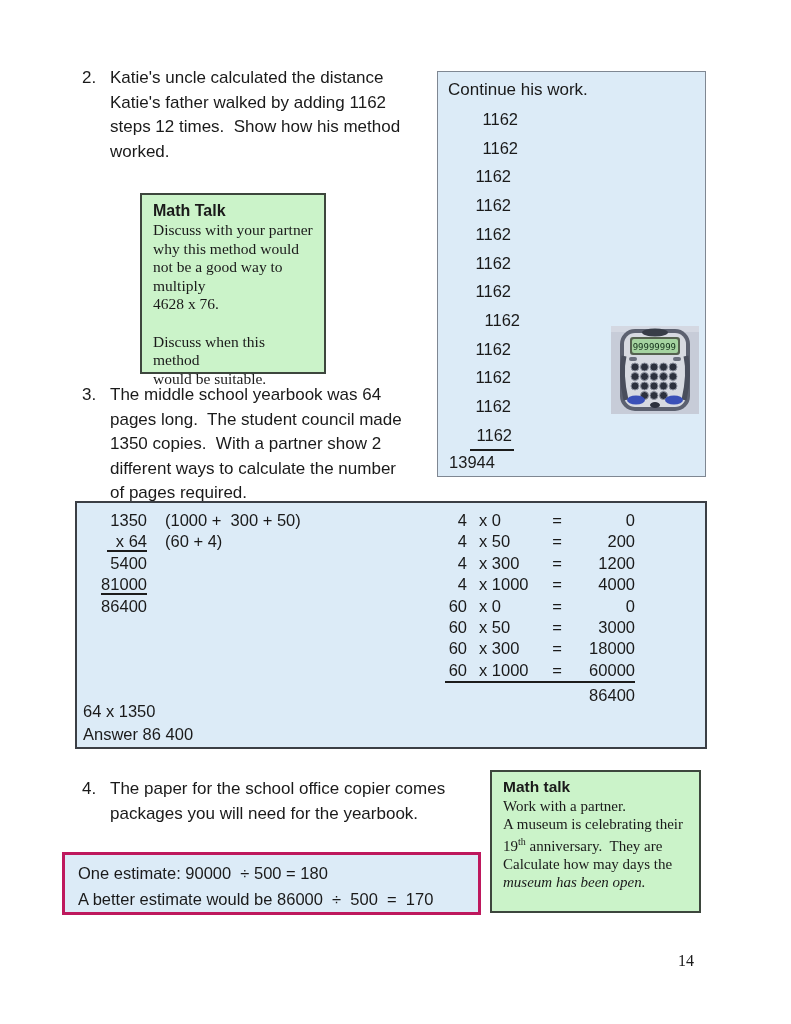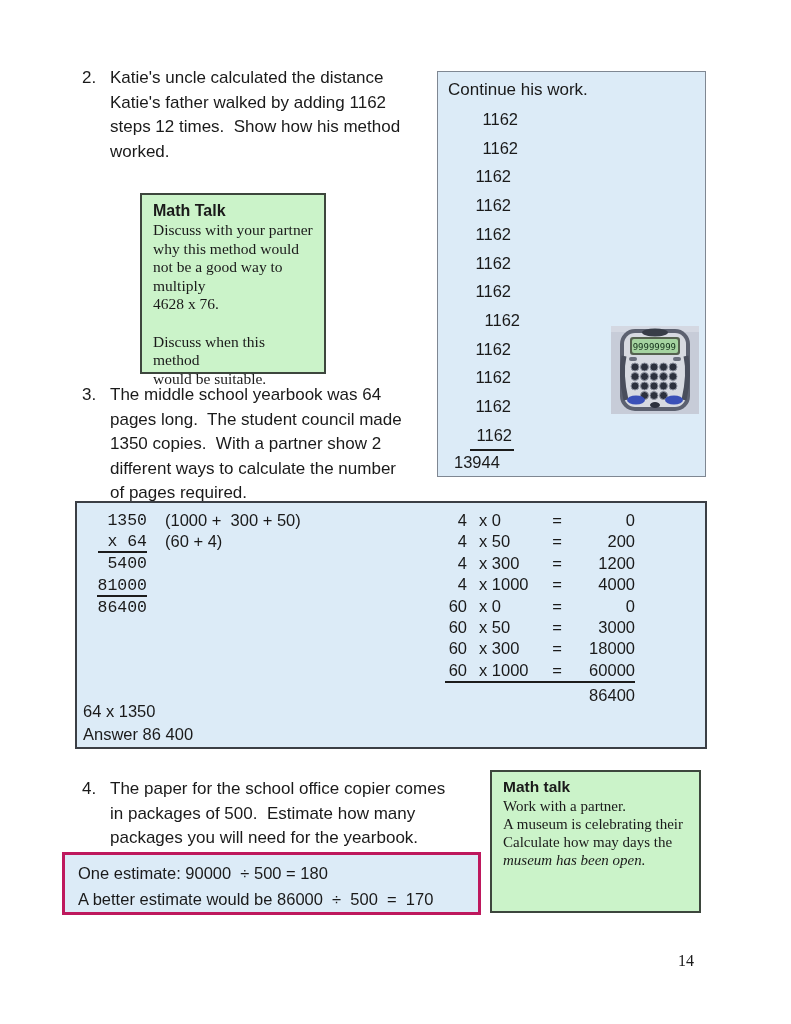--- a/index.html
+++ b/index.html
@@ -37,34 +37,34 @@
   .addends { position:absolute; left:0; top:33px; width:73px; text-align:right; }
   .addend { font-size:16.5px; line-height:28.7px; }
   .addend:nth-child(1), .addend:nth-child(2) { margin-right:-7px; }
   .addend:nth-child(8) { margin-right:-9px; }
   .addend:nth-child(12) { margin-right:-3px; }
   .addend:nth-child(12) .val {
     display:inline-block; border-bottom:2px solid #1c1c1c;
     padding:0 2px 1px 7px; line-height:25px;
   }
   .sum-row {
-    position:absolute; left:16px; top:381px; width:73px; text-align:left;
+    position:absolute; left:0; top:381px; width:73px; text-align:center;
     font-size:16.5px; margin-right:16px; 
   }
   .sum-row span { margin-right:5px; }
   .calc { position:absolute; left:165px; top:254px; width:88px; height:88px;padding-left:8px; }
 
   
   .work-box {
     position:absolute; left:75px; top:501px; width:632px; height:248px;
     border:2px solid #3b3f45;
   }
   .wb-left { position:absolute; left:14px; top:7px; }
   .wb-row { display:flex; font-size:16.5px; line-height:21.4px; }
-  .wb-val { display:inline-block; width:56px; text-align:right; white-space:pre;font-family:Liberation Mono, monospace; }
+  .wb-val { display:inline-block; width:56px; text-align:right; white-space:pre; }
   .wb-exp { margin-left:18px; white-space:pre-wrap; }
   .u2 { display:inline-block; border-bottom:2px solid #1c1c1c; padding:0 0 0 9px; line-height:18px; }
   .u4 { display:inline-block; border-bottom:2px solid #1c1c1c; line-height:18px; }
   .wb-right { position:absolute; left:368px; top:7px; }
   .mrow {
     display:grid; grid-template-columns:96px 32px 62px;
     font-size:16.5px; line-height:21.4px;
   }
   .mrow .f1 { display:inline-block; width:22px; text-align:right; }
   .mrow .f2 { margin-left:12px; }
@@ -257,33 +257,33 @@
     <div class="wb-bottom">
       <div class="wb-bline">64 x 1350</div>
       <div class="wb-bline">Answer 86 400</div>
     </div>
   </div>
 
   <div class="problem" style="left:82px; top:777px; width:430px;">
     <div class="pnum">4.</div>
     <div class="plines">
       <div class="pline">The paper for the school office copier comes</div>
-      <div class="pline">in packages of 500.  Estimate how many</div>
       <div class="pline">packages you will need for the yearbook.</div>
     </div>
   </div>
 
   <div class="estimate-box blue">
     <div class="est-line">One estimate: 90000  ÷ 500 = 180</div>
     <div class="est-line">A better estimate would be 86000  ÷  500  =  170</div>
   </div>
 
   <div class="green-box" style="left:490px; top:770px; width:211px; height:143px; padding-top:5px;">
     <div class="gb-title" style="font-size:15.5px;">Math talk</div>
     <div class="gb-line" style="font-size:15px; line-height:18px; min-height:18px;">Work with a partner.</div>
     <div class="gb-line" style="font-size:15px; line-height:18px; min-height:18px;">A museum is celebrating their</div>
+    <div class="gb-line" style="font-size:15px; line-height:18px; min-height:18px; white-space:pre-wrap;"><span>19</span><sup>th</sup><span> anniversary.  They are</span></div>
     <div class="gb-line" style="font-size:15px; line-height:18px; min-height:18px;">Calculate how may days the</div>
     <div class="gb-line" style="font-size:15px; line-height:18px; min-height:18px;font-style:italic;">museum has been open.</div>
   </div>
 
   <div class="page-number">14</div>
 
 </div>
 
 </body></html>

